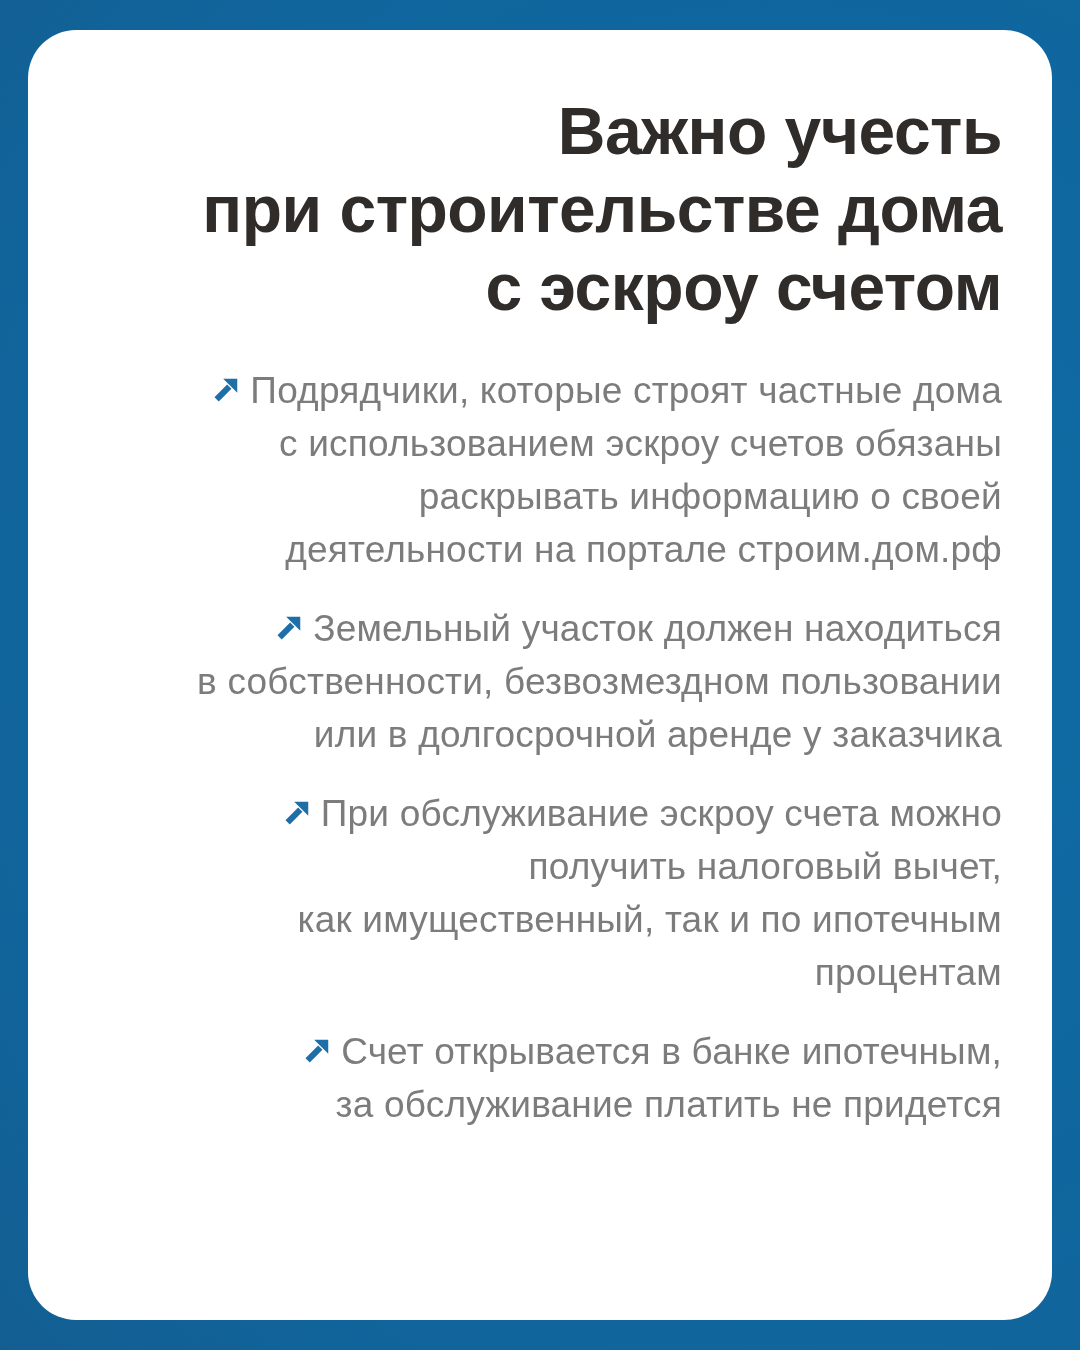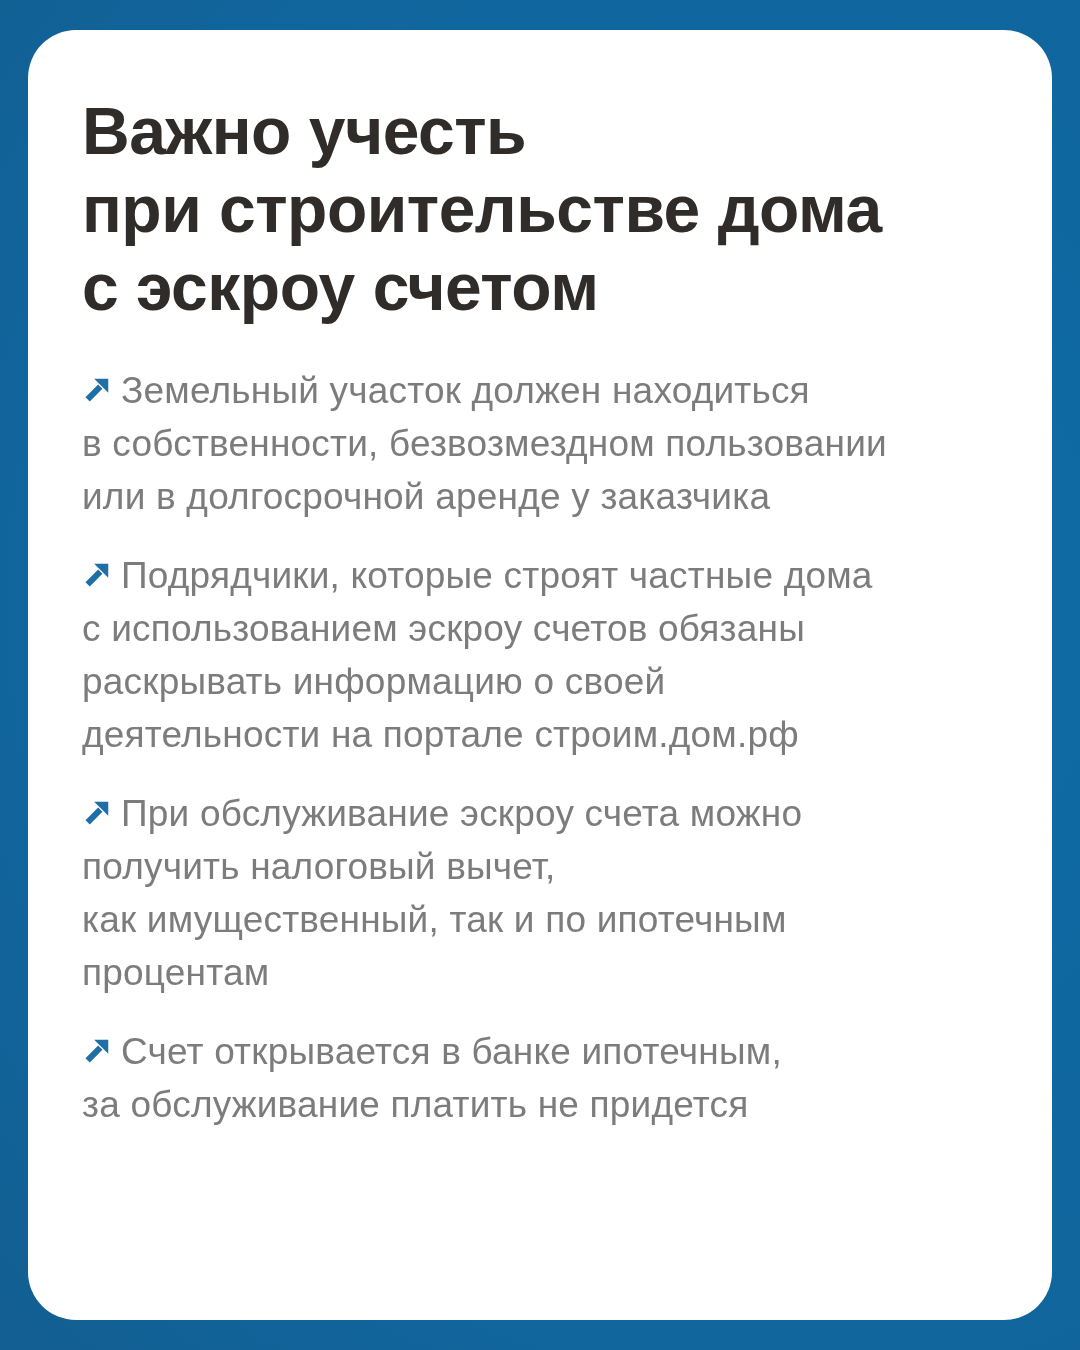--- a/index.html
+++ b/index.html
@@ -11,20 +11,21 @@
     height: 1350px;
     font-family: "Liberation Sans", sans-serif;
     overflow: hidden;
   }
   .bg {
     position: absolute;
     width: 1080px;
     height: 1350px;
     background:
       radial-gradient(160% 130% at 72% 45%, #0e6ca6 0%, #10659c 45%, #1b4e7a 100%);
+    text-align: right;
   }
   .card {
     position: absolute;
     left: 28px;
     top: 30px;
     right: 28px;
     bottom: 30px;
     background: #ffffff;
     border-radius: 48px;
     padding: 62px 50px 40px 54px;
@@ -75,31 +76,31 @@
 
     <h1 class="title">Важно учесть
 при строительстве дома
 с эскроу счетом</h1>
 
     <div>
 
       <p class="bullet"><span class="arrow"><svg viewBox="0 0 32 32" xmlns="http://www.w3.org/2000/svg">
               <polygon points="13,4 28,4 28,19" fill="#1e6fa8"></polygon>
               <line x1="6" y1="26" x2="19.5" y2="12.5" stroke="#1e6fa8" stroke-width="6.5"></line>
-            </svg></span><span class="bullet-text">Земельный участок должен находиться
-в собственности, безвозмездном пользовании
-или в долгосрочной аренде у заказчика</span></p>
+            </svg></span><span class="bullet-text">Подрядчики, которые строят частные дома
+с использованием эскроу счетов обязаны
+раскрывать информацию о своей
+деятельности на портале строим.дом.рф</span></p>
 
       <p class="bullet"><span class="arrow"><svg viewBox="0 0 32 32" xmlns="http://www.w3.org/2000/svg">
               <polygon points="13,4 28,4 28,19" fill="#1e6fa8"></polygon>
               <line x1="6" y1="26" x2="19.5" y2="12.5" stroke="#1e6fa8" stroke-width="6.5"></line>
-            </svg></span><span class="bullet-text">Подрядчики, которые строят частные дома
-с использованием эскроу счетов обязаны
-раскрывать информацию о своей
-деятельности на портале строим.дом.рф</span></p>
+            </svg></span><span class="bullet-text">Земельный участок должен находиться
+в собственности, безвозмездном пользовании
+или в долгосрочной аренде у заказчика</span></p>
 
 
       <p class="bullet"><span class="arrow"><svg viewBox="0 0 32 32" xmlns="http://www.w3.org/2000/svg">
               <polygon points="13,4 28,4 28,19" fill="#1e6fa8"></polygon>
               <line x1="6" y1="26" x2="19.5" y2="12.5" stroke="#1e6fa8" stroke-width="6.5"></line>
             </svg></span><span class="bullet-text">При обслуживание эскроу счета можно
 получить налоговый вычет,
 как имущественный, так и по ипотечным
 процентам</span></p>
 

